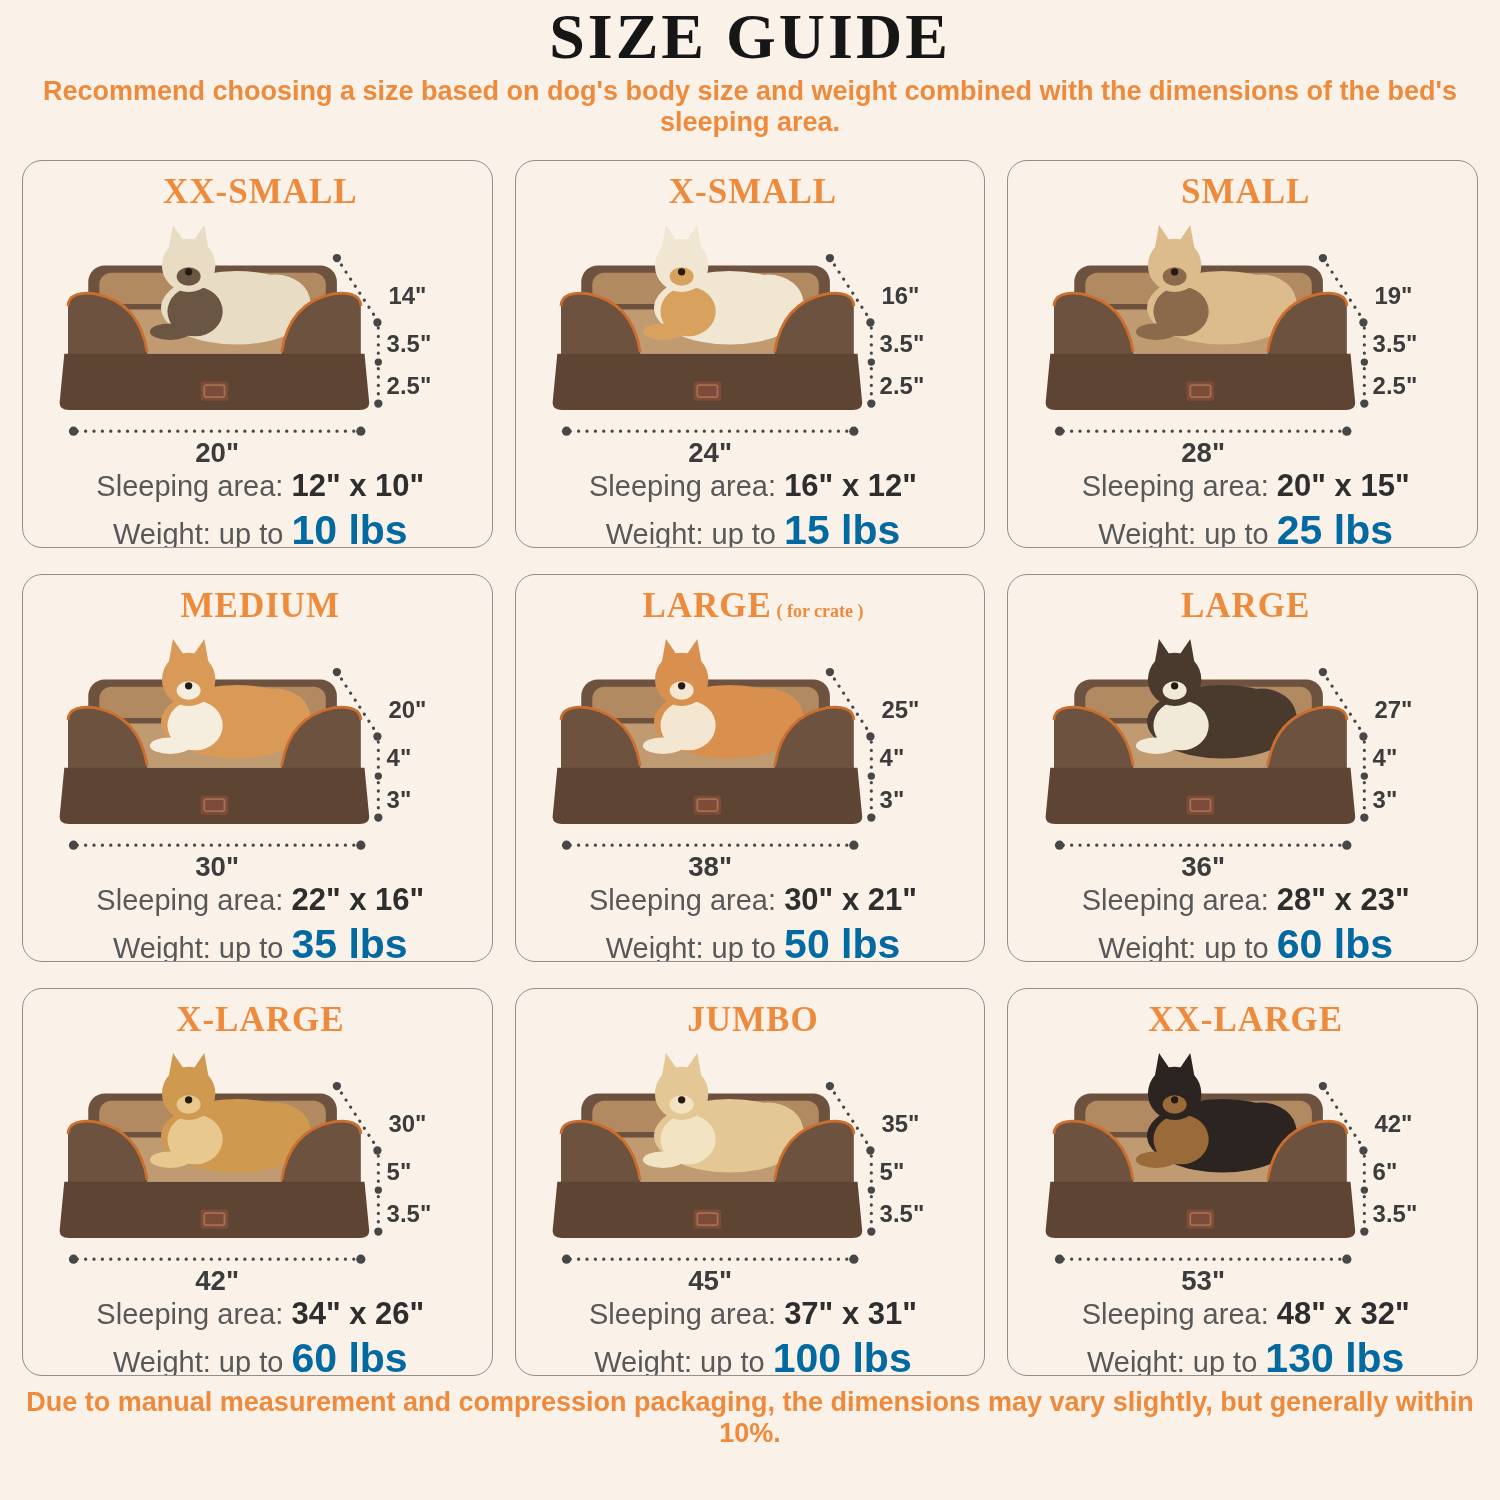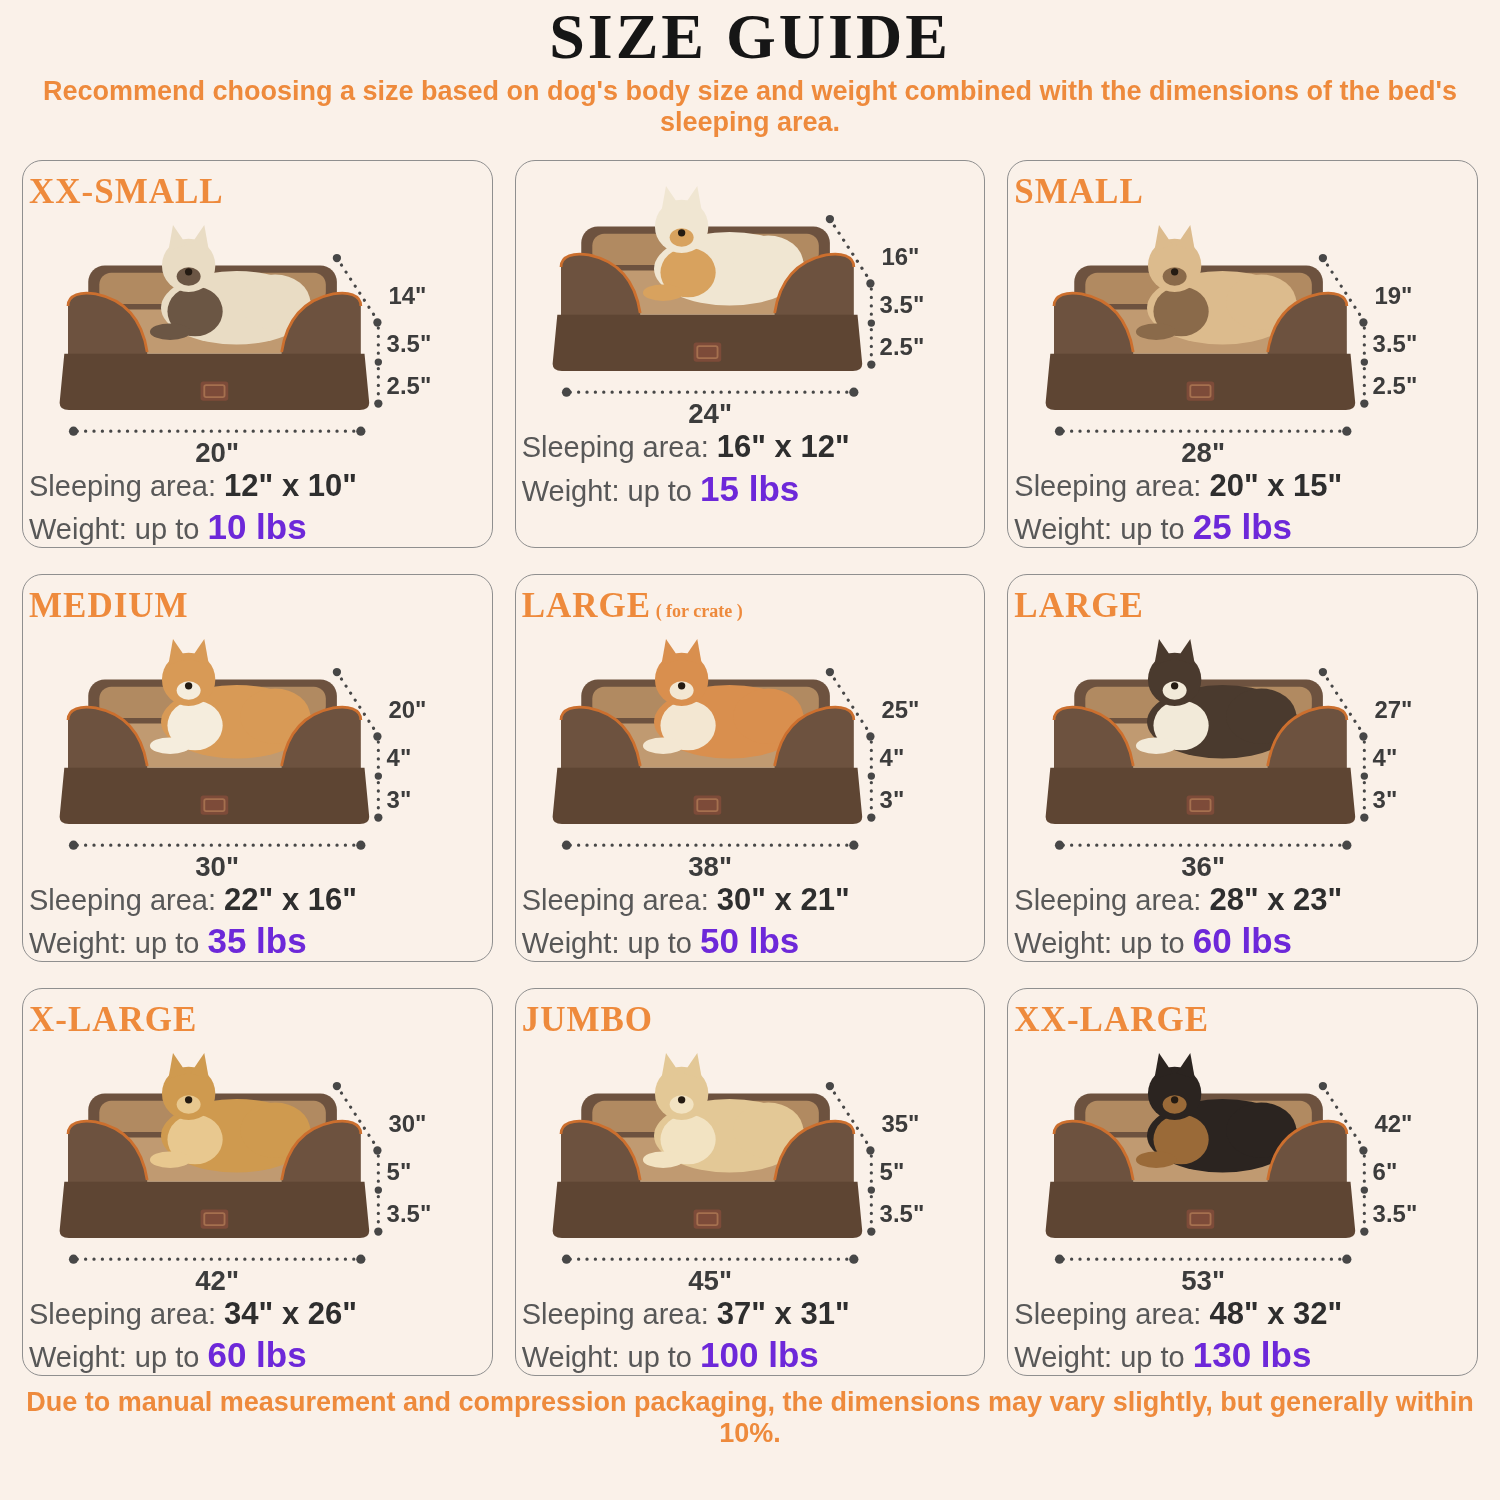--- a/index.html
+++ b/index.html
@@ -30,21 +30,21 @@
     display:grid;
     grid-template-columns:repeat(3, 1fr);
     gap:26px 22px;
     padding:22px 22px 0 22px;
   }
   .card{
     border:1.5px solid #8f8f8f;
     border-radius:20px;
     height:388px;
     box-sizing:border-box;
-    text-align:left;
+    text-align:center;
     padding:12px 0 4px 6px;
     overflow:hidden;
   }
   .card-title{
     font-family:"Liberation Serif", serif;
     font-weight:bold;
     font-size:35px;
     letter-spacing:1px;
     color:#ee8a3c;
     line-height:1.1;
@@ -77,22 +77,22 @@
     font-size:31px;
   }
   .weight-line{
     font-size:29px;
     color:#585858;
     margin-top:3px;
     line-height:1.2;
   }
   .weight-line .wt{
     font-weight:bold;
-    color:#6d28d9;
-    font-size:35px;
+    color:#0369a1;
+    font-size:41px;
   }
   .footnote{
     text-align:center;
     color:#ee8a3c;
     font-weight:bold;
     font-size:27px;
     margin-top:11px;
   }
 </style>
 </head>
@@ -156,20 +156,21 @@
       <text class="dim" x="362" y="100">14"</text>
       <text class="dim" x="360" y="152">3.5"</text>
       <text class="dim" x="360" y="198">2.5"</text>
       <text class="dimw" x="176" y="272" text-anchor="middle">20"</text>
     </svg>
     <div class="sleep-line"><span>Sleeping area:</span> <span class="val">12" x 10"</span></div>
     <div class="weight-line"><span>Weight: up to</span> <span class="wt">10 lbs</span></div>
   </div>
 
   <div class="card" style="--fur-main:#f0e6d2;--fur-accent:#d8a25e;">
+    <div class="card-title"><span>X-SMALL</span><span class="suffix"></span></div>
     <svg class="bedfig" width="412" height="256" viewBox="0 0 445 278">
       <use href="#bed-back"></use>
         <use href="#pet" transform="translate(185,104)"></use>
         <use href="#bed-front"></use>
       <g stroke="#474747" stroke-width="3.5" stroke-linecap="round" fill="none">
         <line x1="306" y1="50" x2="349" y2="116" stroke-dasharray="0.1 9"></line>
         <line x1="351" y1="126" x2="351" y2="158" stroke-dasharray="0.1 9"></line>
         <line x1="351" y1="170" x2="351" y2="204" stroke-dasharray="0.1 9"></line>
         <line x1="24" y1="238" x2="328" y2="238" stroke-dasharray="0.1 9"></line>
       </g>

